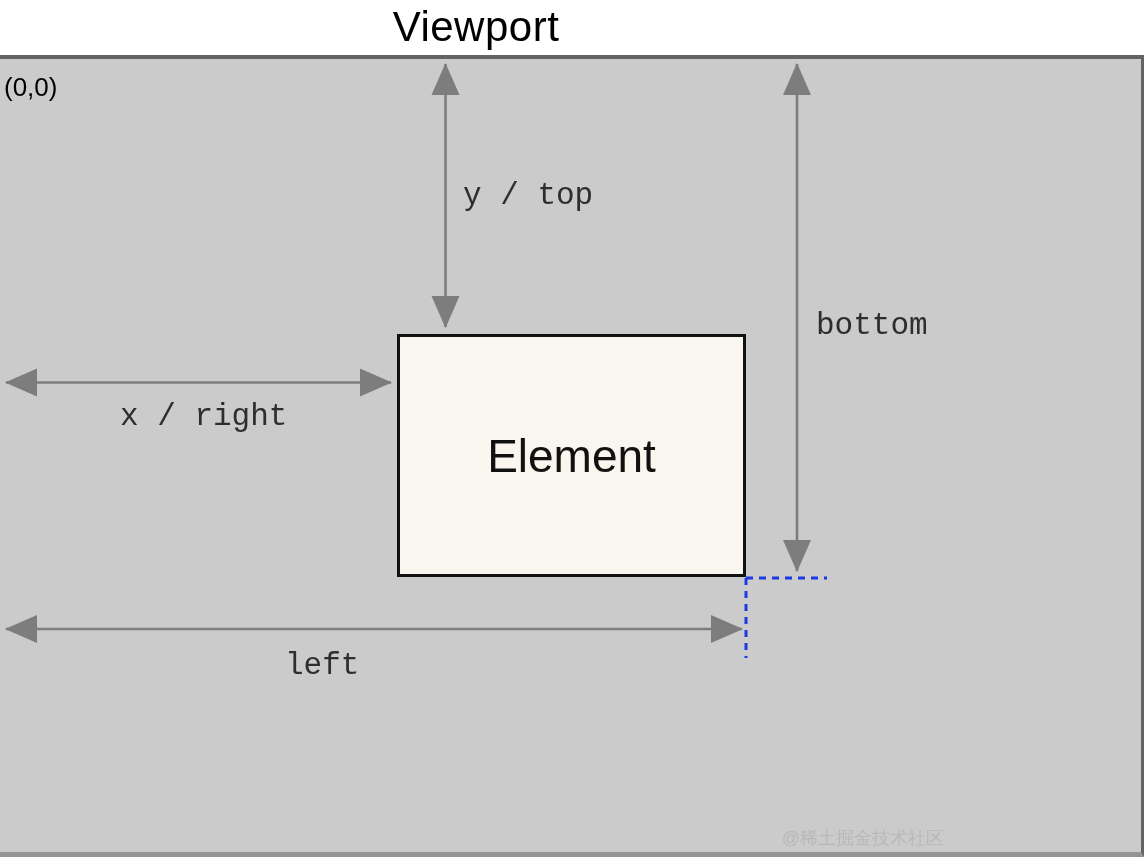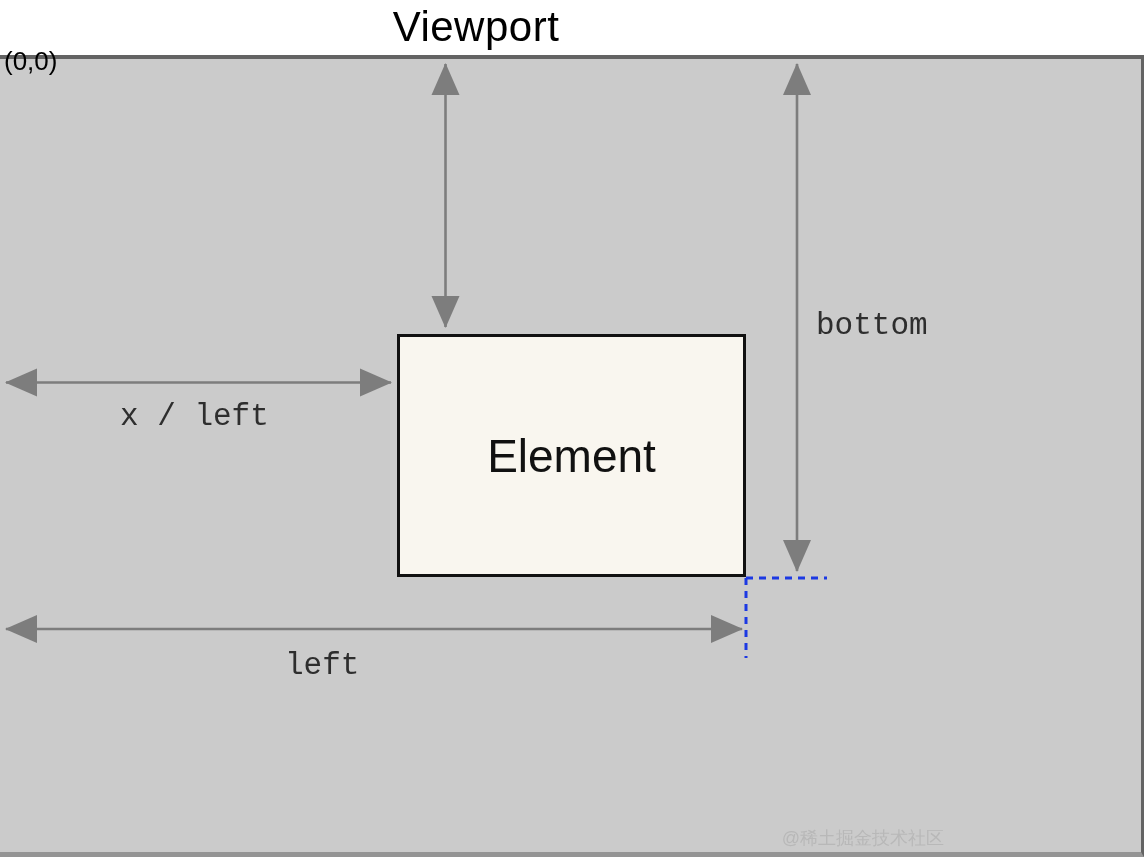--- a/index.html
+++ b/index.html
@@ -40,21 +40,21 @@
     position: absolute;
     left: 0; top: 55px;
     width: 1144px; height: 802px;
     background: var(--viewport-bg);
     border-top: 4px solid var(--viewport-border);
     border-right: 3px solid var(--viewport-border);
     border-bottom: 5px solid var(--viewport-border-bottom);
   }
   .origin {
     position: absolute;
-    left: 4px; top: 46px;
+    left: 4px; top: 72px;
     font-size: 26px;
     color: #000;
   }
   svg.arrows {
     position: absolute;
     left: 0; top: 0;
     width: 1144px; height: 857px;
     pointer-events: none;
   }
   svg.arrows line { stroke: var(--arrow); stroke-width: 2.6; }
@@ -111,21 +111,22 @@
       </marker>
     </defs>
     <line x1="445.5" y1="64" x2="445.5" y2="327" marker-start="url(#arrowhead)" marker-end="url(#arrowhead)"></line>
     <line x1="797" y1="64" x2="797" y2="571" marker-start="url(#arrowhead)" marker-end="url(#arrowhead)"></line>
     <line x1="6" y1="382.5" x2="391" y2="382.5" marker-start="url(#arrowhead)" marker-end="url(#arrowhead)"></line>
     <line x1="6" y1="629" x2="742" y2="629" marker-start="url(#arrowhead)" marker-end="url(#arrowhead)"></line>
     <path class="dashed" d="M746 578 H 827" stroke-dasharray="7 6"></path>
     <path class="dashed" d="M746 578 V 658" stroke-dasharray="7 6"></path>
   </svg>
 
-  <div class="mono-label label-x-left">x / left</div>
+  <div class="mono-label label-y-top">y / top</div>
+  <div class="mono-label label-x-left">x / right</div>
   <div class="mono-label label-bottom">bottom</div>
   <div class="mono-label label-right">left</div>
 
   <div class="element-box">
     <span>Element</span>
   </div>
 
   <div class="watermark">@稀土掘金技术社区</div>
 
 </div>

